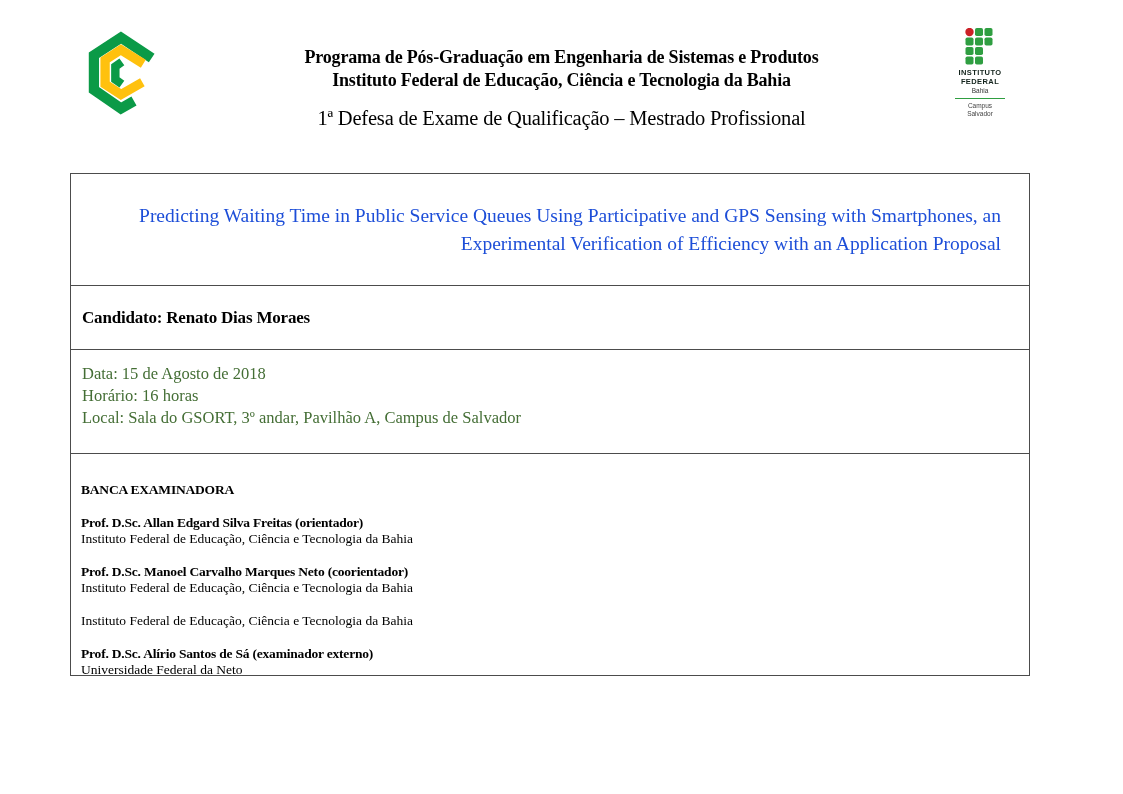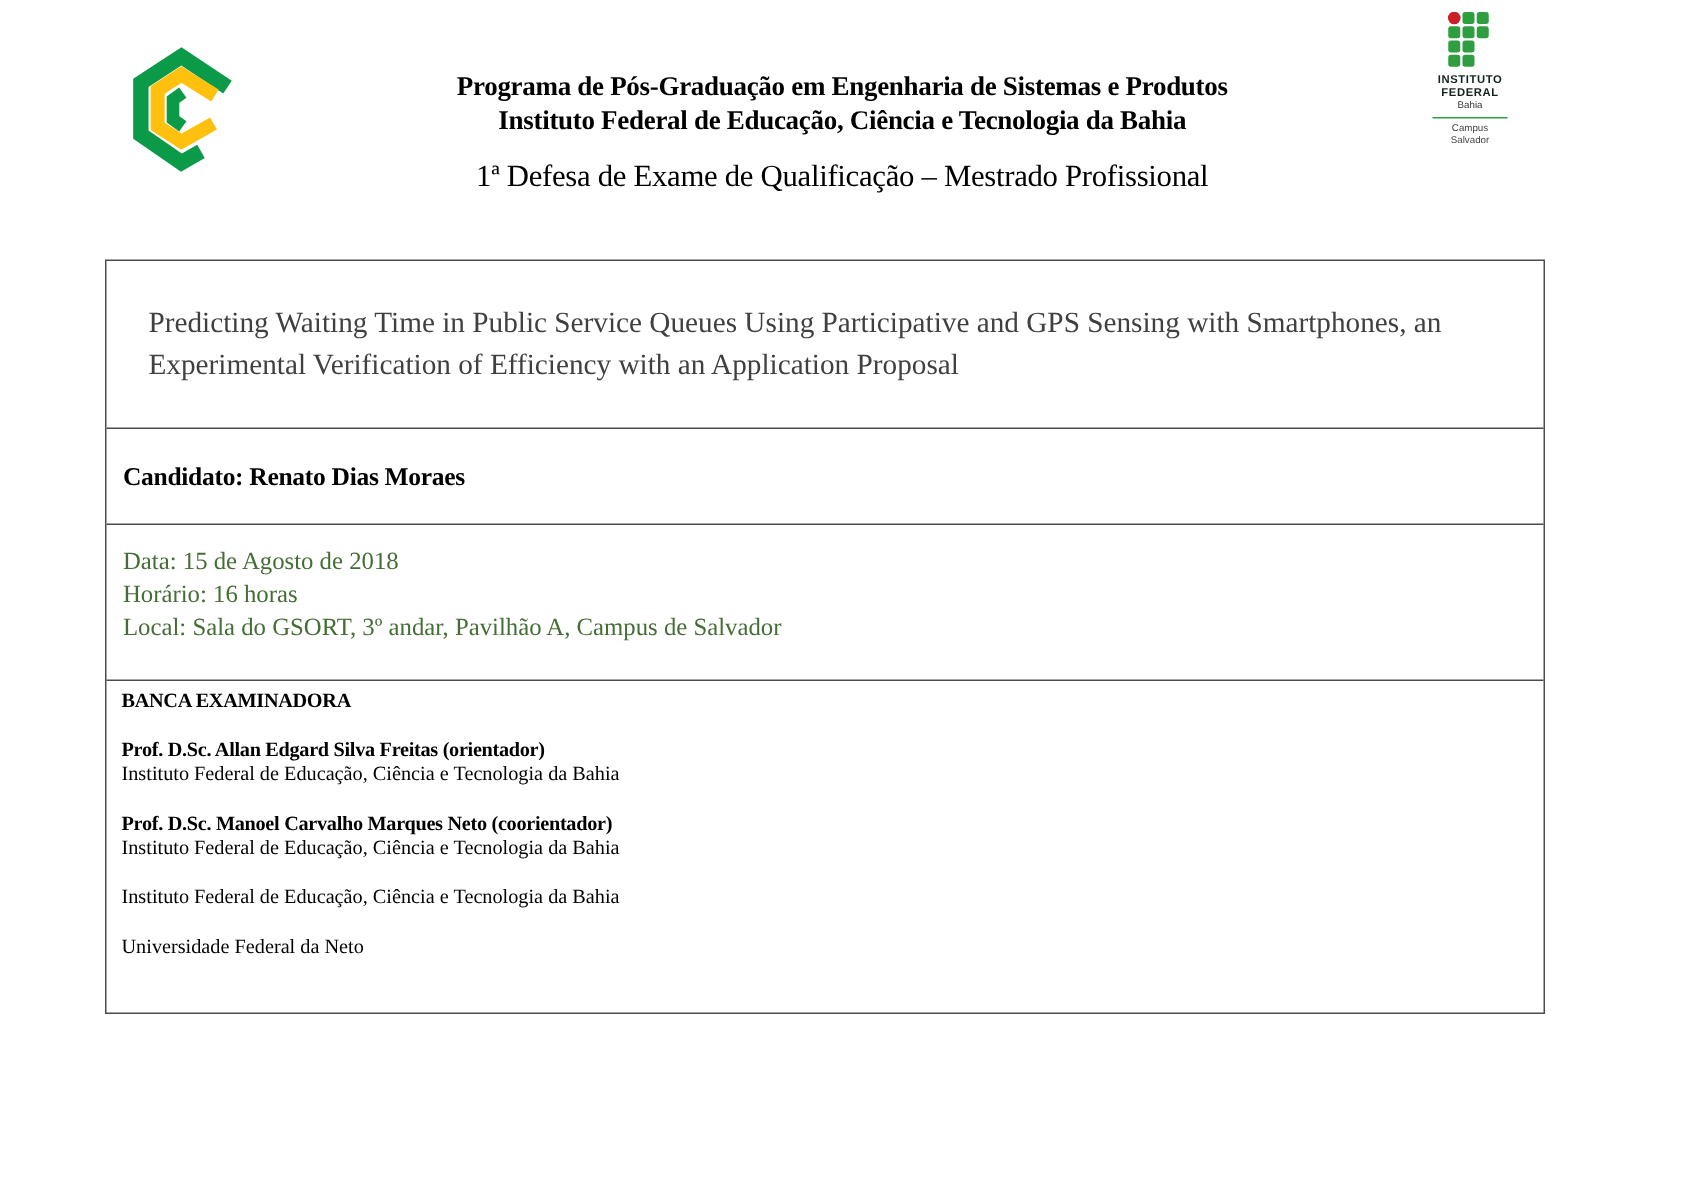--- a/index.html
+++ b/index.html
@@ -16,21 +16,21 @@
   
   .program-logo { position:absolute; left:79px; top:30px; width:82px; height:86px; }
   .header-text { position:absolute; left:0; top:46px; width:1123px; text-align:center; }
   .header-line { font-size:18px; font-weight:bold; line-height:22.5px; letter-spacing:-0.2px; }
   .event-title {
     position:absolute; left:0; top:107px; width:1123px;
     text-align:center; font-size:20.5px; font-weight:normal; letter-spacing:-0.2px;
   }
 
   
-  .if-logo { position:absolute; left:944px; top:8px; width:72px; text-align:center;
+  .if-logo { position:absolute; left:944px; top:28px; width:72px; text-align:center;
              font-family:"Liberation Sans", sans-serif; }
   .if-logo svg { display:block; margin:0 auto 3px auto; }
   .if-inst { font-size:7.5px; font-weight:bold; color:#13231c; line-height:8.5px; letter-spacing:0.4px; }
   .if-region { font-size:6.5px; color:#333; line-height:8px; margin-top:1px; }
   .if-divider { width:50px; height:1px; background:#2f9e41; margin:3px auto 3px auto; }
   .if-campus { font-size:6.5px; color:#444; line-height:8px; }
 
   
   .doc-table {
     position:absolute; left:70px; top:173px; width:960px;
@@ -38,31 +38,31 @@
     background:#fff;
   }
   .row { border-top:1px solid #4c4c4c; }
   .row:first-child { border-top:none; }
 
   .row-title {
     height:111px; display:flex; align-items:center; justify-content:center;
     padding:0 28px;
   }
   .thesis-title {
-    color:#404040; font-size:19.5px; line-height:28px; text-align:left;
+    color:#1d4ed8; font-size:19.5px; line-height:28px; text-align:right;
   }
 
   .row-candidate { height:64px; display:flex; align-items:center; padding-left:11px; }
   .candidate-line { font-size:17px; font-weight:bold; letter-spacing:-0.2px; }
 
   .row-schedule { height:104px; padding:13px 0 0 11px; }
   .schedule-line { color:#446e35; font-size:16.5px; line-height:22px; }
 
   .row-committee { height:222px; padding:5px 10px 0 10px; font-size:13.5px; line-height:16.6px; }
-  .committee-heading { font-weight:bold; letter-spacing:-0.2px; }
+  .committee-heading { font-weight:bold; letter-spacing:-0.2px;margin-top:23px; }
   .member { margin-top:16px; }
   .member-name { font-weight:bold; letter-spacing:-0.2px; }
   .member-affiliation { font-weight:normal; }
 </style>
 </head>
 <body>
 
 <div class="page">
 
   <div class="program-logo">
@@ -127,18 +127,19 @@
       <div class="member">
         <div class="member-name">Prof. D.Sc. Manoel Carvalho Marques Neto (coorientador)</div>
         <div class="member-affiliation">Instituto Federal de Educação, Ciência e Tecnologia da Bahia</div>
       </div>
 
       <div class="member">
         <div class="member-affiliation">Instituto Federal de Educação, Ciência e Tecnologia da Bahia</div>
       </div>
 
       <div class="member">
+        <div class="member-name">Prof. D.Sc. Alírio Santos de Sá (examinador externo)</div>
         <div class="member-affiliation">Universidade Federal da Neto</div>
       </div>
     </div>
 
   </div>
 </div>
 
 </body></html>

